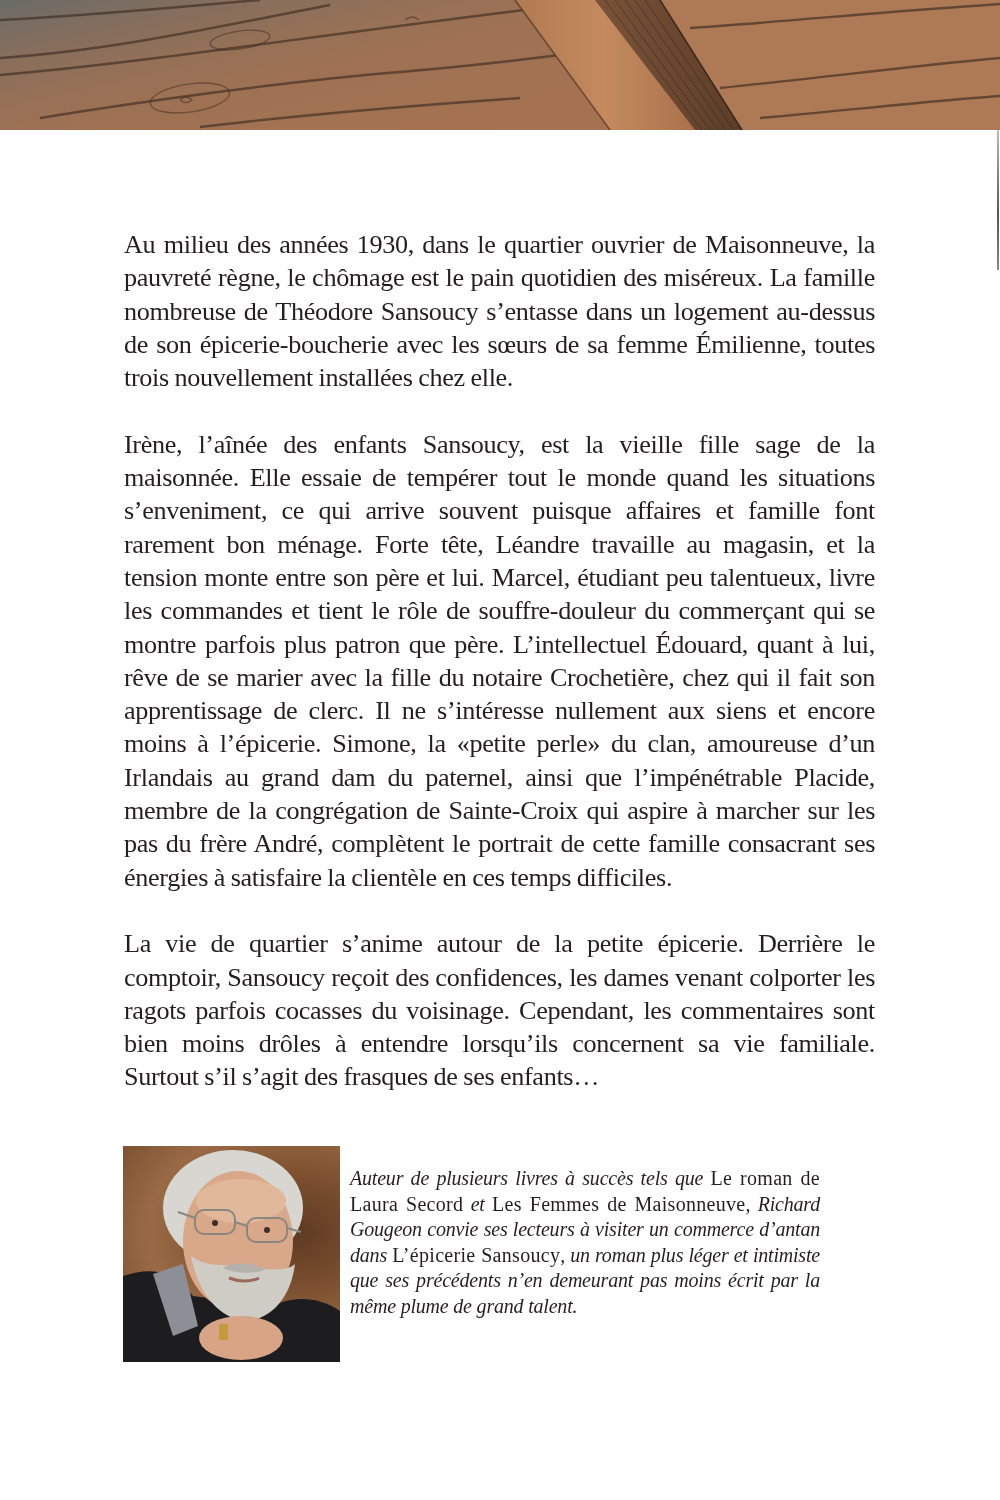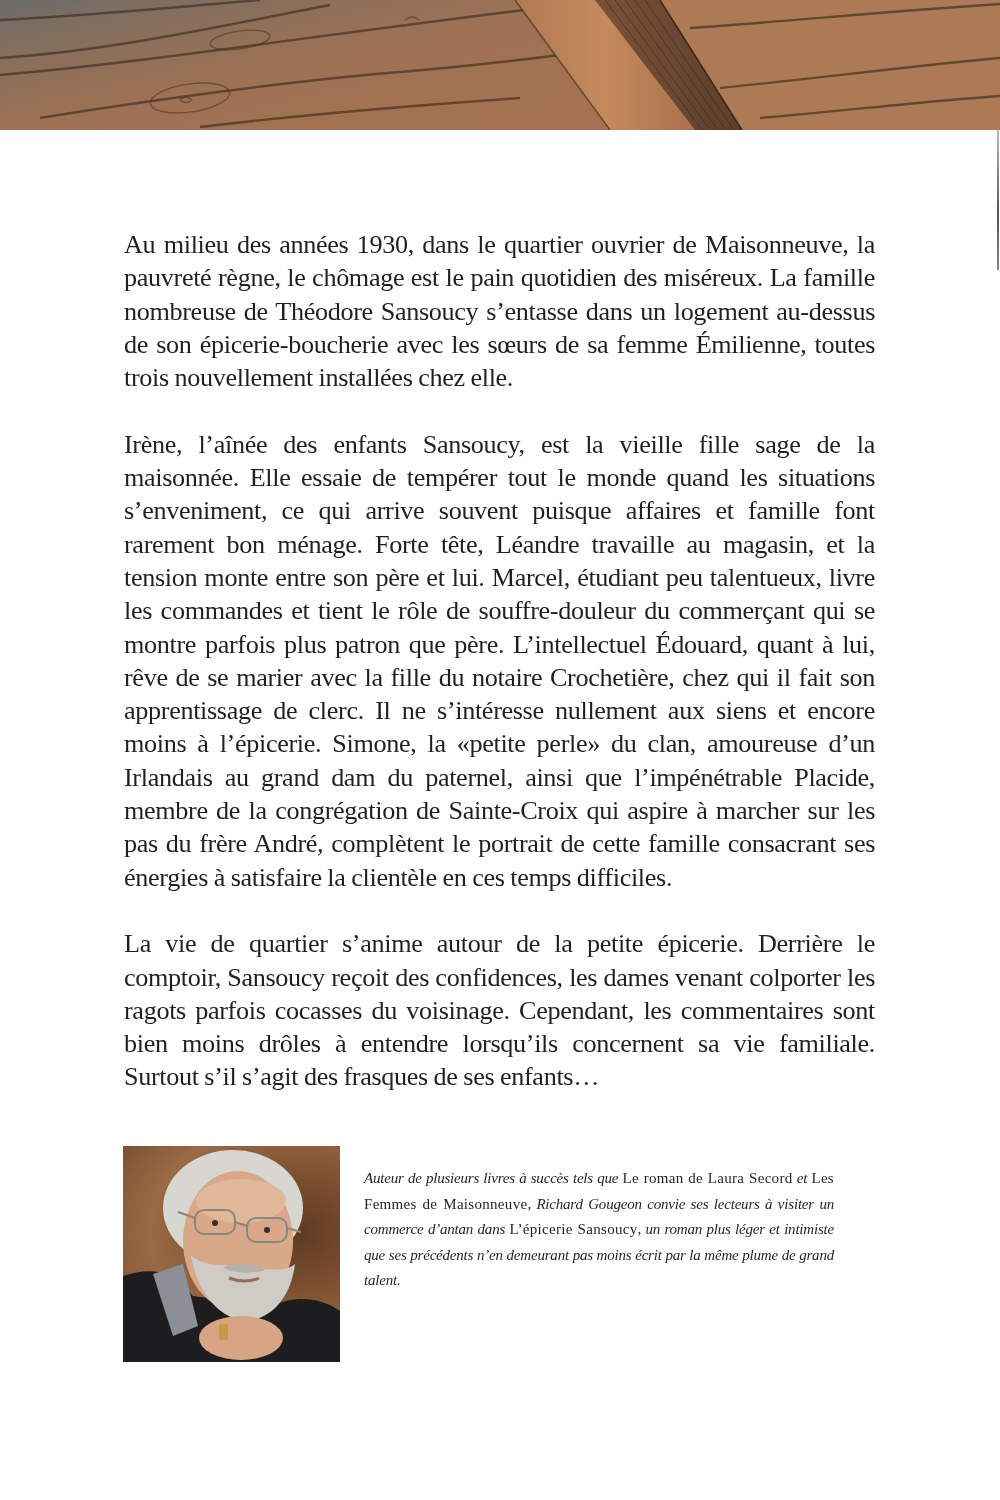--- a/index.html
+++ b/index.html
@@ -23,22 +23,22 @@
       margin-top: 32px;
     }
     .main-text p { margin: 0 0 33.3px 0; }
     .main-text p.last { margin-bottom: 0; }
     .photo {
       position: absolute; left: 123px; top: 1146px; width: 217px; height: 216px; overflow: hidden;
       background: radial-gradient(ellipse at 80% 40%, #5e3a22 0%, #7b4f2f 30%, #9a6a45 60%, #6a4428 100%);
     }
     .photo svg { position: absolute; left: 0; top: 0; }
     .bio {
-      position: absolute; left: 364px; top: 1166px; width: 470px;
-      font-size: 15px; line-height: 25.6px; text-align: justify; letter-spacing: -0.2px;
+      position: absolute; left: 350px; top: 1166px; width: 470px;
+      font-size: 20px; line-height: 25.6px; text-align: justify; letter-spacing: -0.2px;
     }
     .bio i { font-style: italic; }
     .bio .title { font-style: normal; letter-spacing: 0.3px; }
   </style>
 </head>
 <body>
 
 <div class="banner">
   <svg width="1000" height="130" viewBox="0 0 1000 130">
     <defs>

